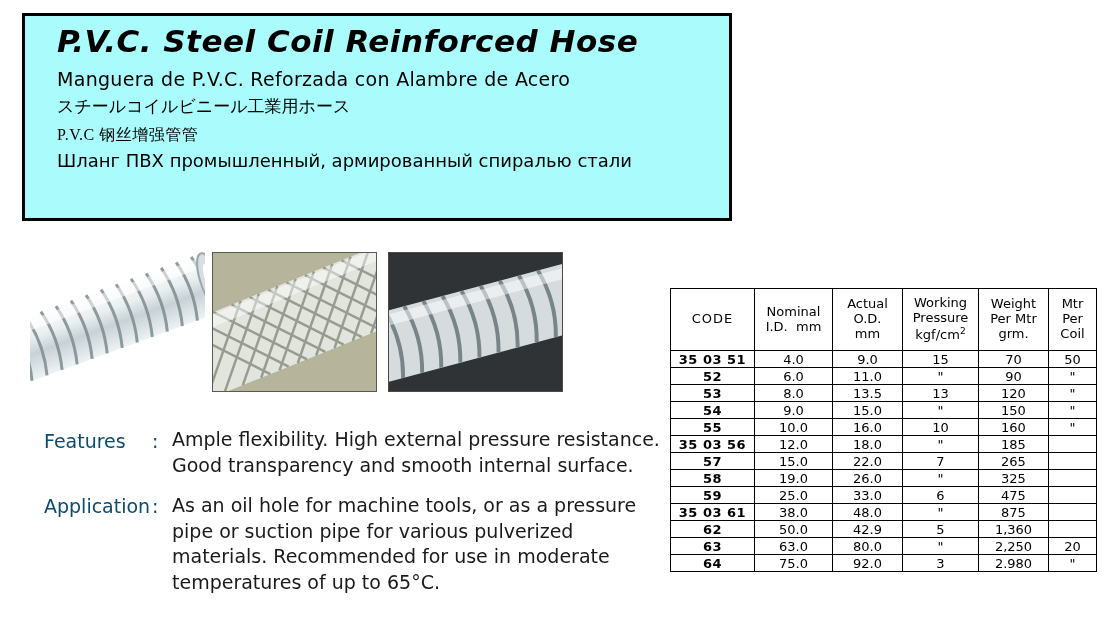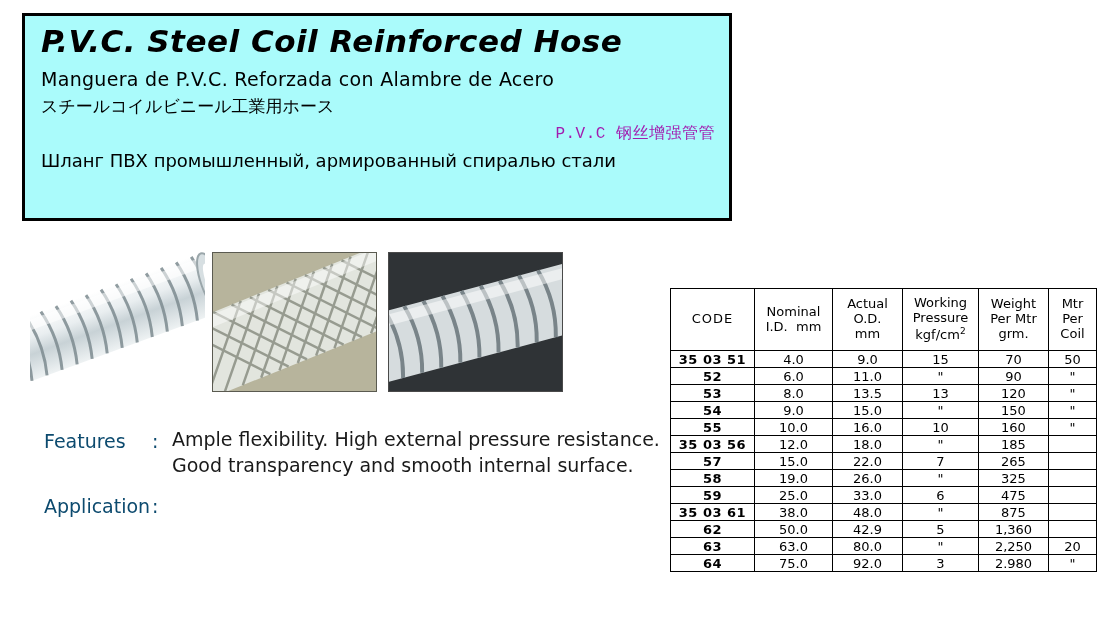--- a/index.html
+++ b/index.html
@@ -17,21 +17,21 @@
     background: #ffffff;
   }
 
   
   .title-banner {
     position: absolute;
     left: 22px; top: 13px;
     width: 710px; height: 208px;
     background: #aafbfb;
     border: 3px solid #000000;
-    padding: 6px 14px 0 2px;
+    padding: 6px 14px 0 18px;
   }
   .t-main {
     font-family: "DejaVu Sans", sans-serif;
     font-style: italic;
     font-weight: bold;
     font-size: 31px;
     letter-spacing: 0.5px;
     color: #000;
     line-height: 1.15;
     margin: 2px 0 0 14px;
@@ -53,27 +53,26 @@
     letter-spacing: 0.3px;
   }
   .t-jp {
     font-family: "DejaVu Sans", sans-serif;
     font-size: 17px;
     color: #000;
     margin: 6px 0 8px 14px;
     line-height: 1.2;
   }
   .t-cn {
-    font-family: Liberation Mono, monospace;
+    font-family: Liberation Serif, serif;
     font-size: 16px;
-    color: #a21caf;
+    color: #000000;
     margin: 6px 0 0 14px;
     line-height: 1.2;
     letter-spacing: 0.5px;
-    text-align: right;
   }
   .t-ru {
     font-family: "DejaVu Sans", sans-serif;
     font-size: 18px;
     color: #000;
     margin: 6px 0 0 14px;
     line-height: 1.2;
   }
 
   
@@ -254,20 +253,24 @@
     </svg>
   </div>
 
   <div class="label-col" id="features-label">Features</div>
   <div class="label-col" id="features-colon">:</div>
   <div class="body-text" id="features-text">Ample flexibility. High external pressure resistance.
 Good transparency and smooth internal surface.</div>
 
   <div class="label-col" id="application-label">Application</div>
   <div class="label-col" id="application-colon">:</div>
+  <div class="body-text" id="application-text">As an oil hole for machine tools, or as a pressure
+ pipe or suction pipe for various pulverized
+materials.    Recommended for use in moderate
+ temperatures of up to 65°C.</div>
 
   <div id="spec-table-wrap">
     <table class="spec">
       <colgroup>
         <col class="c1">
           <col class="c2">
           <col class="c3">
           <col class="c4">
           <col class="c5">
           <col class="c6">

